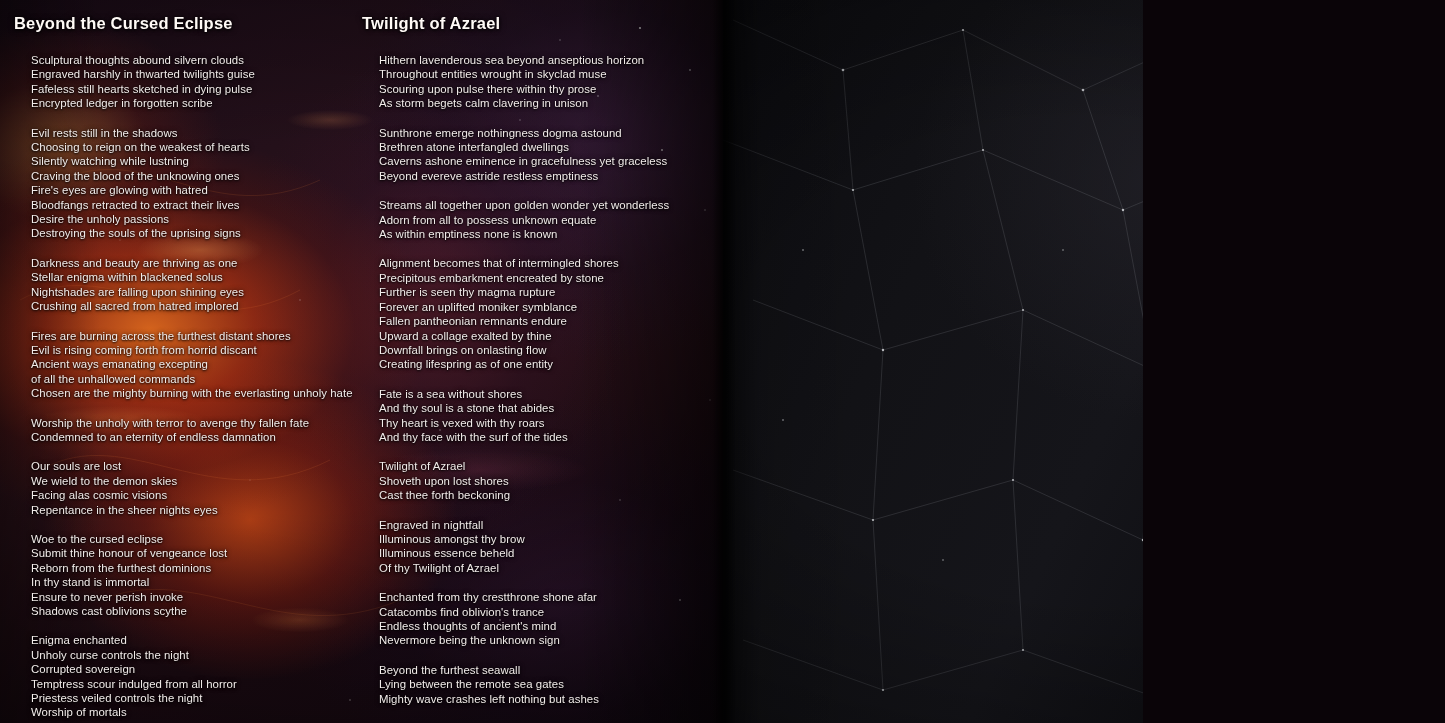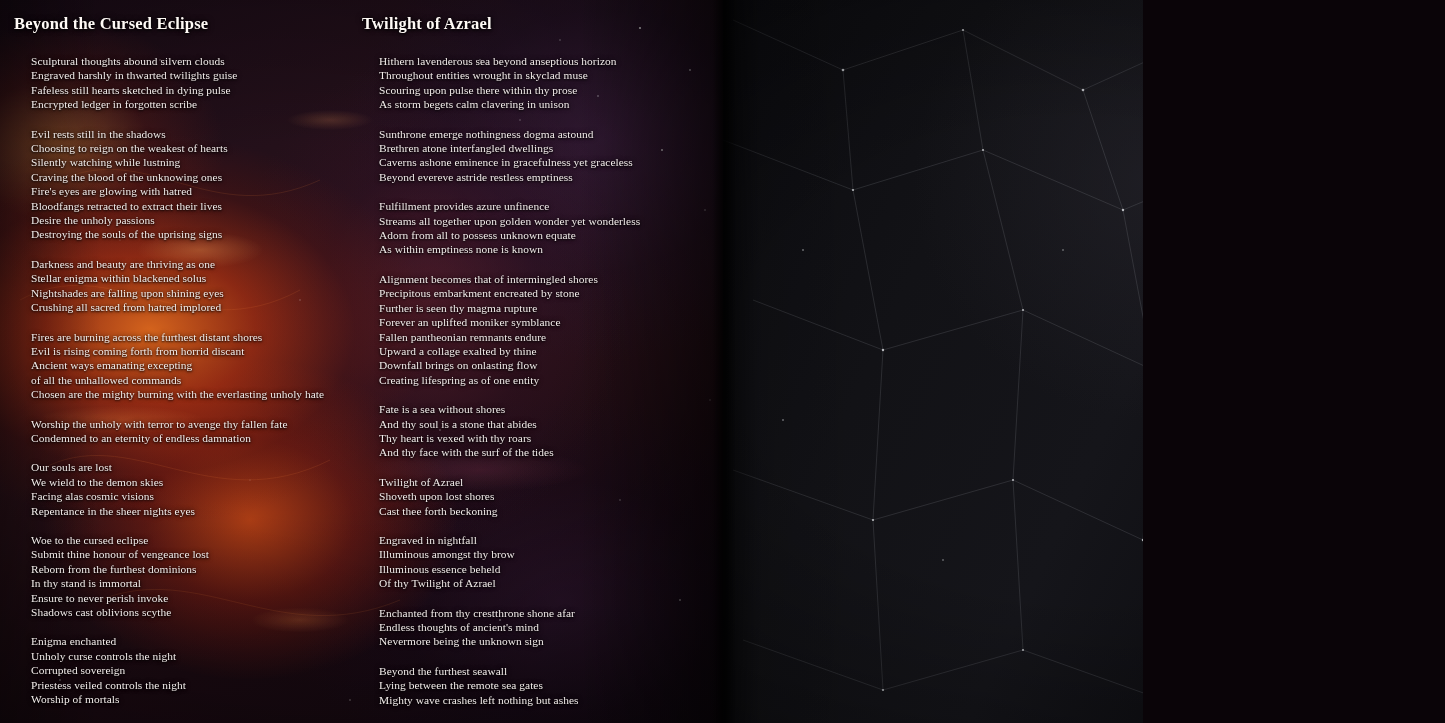--- a/index.html
+++ b/index.html
@@ -9,21 +9,20 @@
     background: #0a0408;
     font-family: "Liberation Sans", sans-serif;
     overflow: hidden;
   }
 
   #booklet {
     position: relative;
     width: 1143px;
     height: 723px;
     overflow: hidden;
-    font-family: Liberation Serif, serif;
   }
 
   
   .panel-left {
     position: absolute;
     left: 0; top: 0;
     width: 723px; height: 723px;
     overflow: hidden;
     background:
       radial-gradient(ellipse 330px 230px at 150px 330px, rgba(255,120,30,0.80) 0%, rgba(220,60,15,0.55) 32%, rgba(120,25,10,0.25) 62%, rgba(40,10,10,0) 85%),
@@ -212,20 +211,21 @@
             <div class="line">Submit thine honour of vengeance lost</div>
             <div class="line">Reborn from the furthest dominions</div>
             <div class="line">In thy stand is immortal</div>
             <div class="line">Ensure to never perish invoke</div>
             <div class="line">Shadows cast oblivions scythe</div>
           </div>
           <div class="stanza">
             <div class="line">Enigma enchanted</div>
             <div class="line">Unholy curse controls the night</div>
             <div class="line">Corrupted sovereign</div>
+            <div class="line">Temptress scour indulged from all horror</div>
             <div class="line">Priestess veiled controls the night</div>
             <div class="line">Worship of mortals</div>
           </div>
         </div>
     </div>
 
     <div class="col" id="col-2">
       <h2>Twilight of Azrael</h2>
       <div class="body">
           <div class="stanza">
@@ -234,21 +234,20 @@
             <div class="line">Scouring upon pulse there within thy prose</div>
             <div class="line">As storm begets calm clavering in unison</div>
           </div>
           <div class="stanza">
             <div class="line">Sunthrone emerge nothingness dogma astound</div>
             <div class="line">Brethren atone interfangled dwellings</div>
             <div class="line">Caverns ashone eminence in gracefulness yet graceless</div>
             <div class="line">Beyond evereve astride restless emptiness</div>
           </div>
           <div class="stanza">
-            <div class="line">Fulfillment provides azure unfinence</div>
             <div class="line">Streams all together upon golden wonder yet wonderless</div>
             <div class="line">Adorn from all to possess unknown equate</div>
             <div class="line">As within emptiness none is known</div>
           </div>
           <div class="stanza">
             <div class="line">Alignment becomes that of intermingled shores</div>
             <div class="line">Precipitous embarkment encreated by stone</div>
             <div class="line">Further is seen thy magma rupture</div>
             <div class="line">Forever an uplifted moniker symblance</div>
             <div class="line">Fallen pantheonian remnants endure</div>
@@ -268,20 +267,21 @@
             <div class="line">Cast thee forth beckoning</div>
           </div>
           <div class="stanza">
             <div class="line">Engraved in nightfall</div>
             <div class="line">Illuminous amongst thy brow</div>
             <div class="line">Illuminous essence beheld</div>
             <div class="line">Of thy Twilight of Azrael</div>
           </div>
           <div class="stanza">
             <div class="line">Enchanted from thy crestthrone shone afar</div>
+            <div class="line">Catacombs find oblivion's trance</div>
             <div class="line">Endless thoughts of ancient's mind</div>
             <div class="line">Nevermore being the unknown sign</div>
           </div>
           <div class="stanza">
             <div class="line">Beyond the furthest seawall</div>
             <div class="line">Lying between the remote sea gates</div>
             <div class="line">Mighty wave crashes left nothing but ashes</div>
           </div>
         </div>
     </div>

